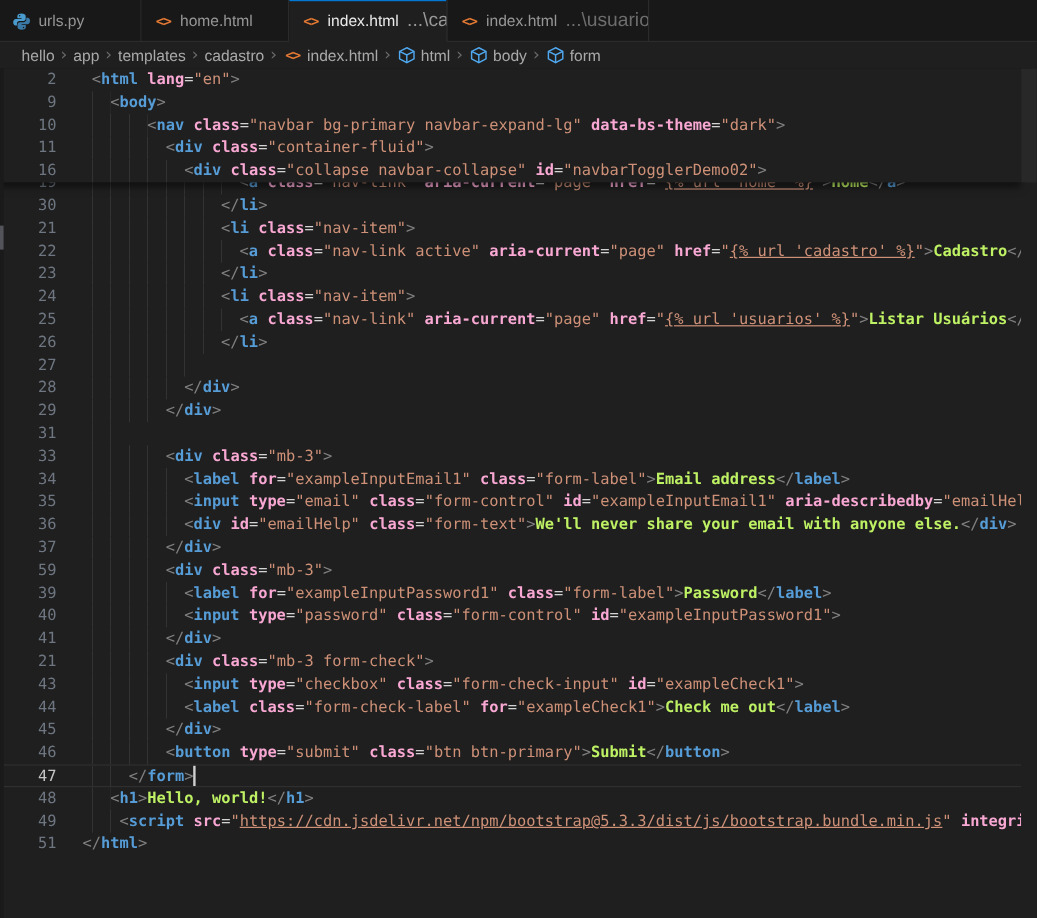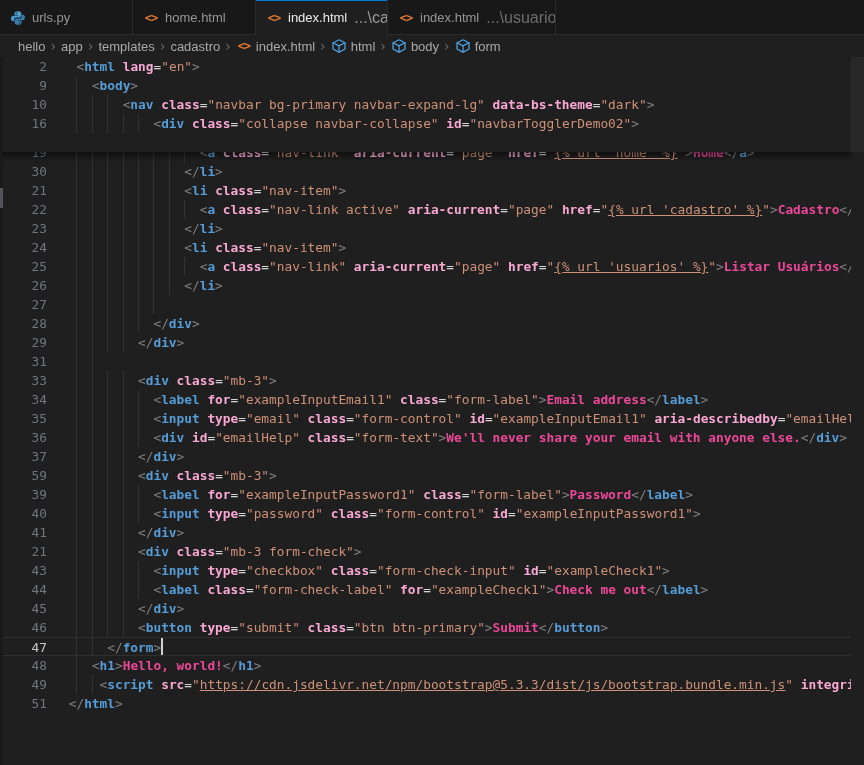--- a/index.html
+++ b/index.html
@@ -15,21 +15,21 @@
   }
   .tabbar::after {
     content:''; position:absolute; left:0; right:0; bottom:0; height:1px;
     background:#2b2b2b; z-index:1;
   }
   .tab {
     position:relative; height:35px; display:flex; align-items:center;
     padding:0 10px; border-right:1px solid #2b2b2b; background:#181818;
     white-space:nowrap; overflow:hidden; cursor:pointer;
   }
-  .tab:nth-child(1){ width:133px; }
+  .tab:nth-child(1){ width:118px; }
   .tab:nth-child(2){ width:123px; }
   .tab:nth-child(3){ width:132px; }
   .tab:nth-child(4){ width:168px; }
   .tab:nth-child(5){ width:190px; }
   .tab.active { background:#1f1f1f; z-index:2; }
   .tab.active::before {
     content:''; position:absolute; top:0; left:0; right:0; height:1px;
     background:#0078d4;
   }
   .tab .label { font-size:13px; color:#969696; margin-left:6px; }
@@ -83,21 +83,21 @@
     background:repeating-linear-gradient(90deg,
       transparent 0, transparent calc(2ch - 1px),
       #333333 calc(2ch - 1px), #333333 2ch);
   }
   .tk-p { color:#808080; }
   .tk-t { color:#569cd6; font-weight:bold; }
   .tk-a { color:#f9a8d4; font-weight:bold; }
   .tk-e { color:#d4d4d4; }
   .tk-s { color:#ce9178; }
   .tk-u { color:#ce9178; text-decoration:underline; }
-  .tk-x { color:#ec4899; font-weight:bold; }
+  .tk-x { color:#bef264; font-weight:bold; }
   .cursor {
     display:inline-block; width:2px; height:18px; background:#d0d0d0;
     vertical-align:top; margin-top:0px;
   }
   .left-strip { position:absolute; left:0; top:57px; bottom:0; width:3px;
     background:#1a1a1a; z-index:4; }
   .left-marker { position:absolute; left:0; top:188px; width:3px; height:20px;
     background:#53535a; z-index:5; }
 </style>
 </head>
@@ -211,18 +211,19 @@
       <div class="code-line"><span class="gutter">46</span><span class="codetxt"><span class="ind" style="width: calc(10ch - 1px);"></span><span class="tk-p">&lt;</span><span class="tk-t">button</span><span class="tk-x"> </span><span class="tk-a">type</span><span class="tk-e">=</span><span class="tk-s">"submit"</span><span class="tk-x"> </span><span class="tk-a">class</span><span class="tk-e">=</span><span class="tk-s">"btn btn-primary"</span><span class="tk-p">&gt;</span><span class="tk-x">Submit</span><span class="tk-p">&lt;/</span><span class="tk-t">button</span><span class="tk-p">&gt;</span></span></div>
       <div class="code-line current"><span class="gutter">47</span><span class="codetxt"><span class="ind" style="width: calc(6ch - 1px);"></span><span class="tk-p">&lt;/</span><span class="tk-t">form</span><span class="tk-p">&gt;</span><span class="cursor"></span></span></div>
       <div class="code-line"><span class="gutter">48</span><span class="codetxt"><span class="ind" style="width: calc(4ch - 1px);"></span><span class="tk-p">&lt;</span><span class="tk-t">h1</span><span class="tk-p">&gt;</span><span class="tk-x">Hello, world!</span><span class="tk-p">&lt;/</span><span class="tk-t">h1</span><span class="tk-p">&gt;</span></span></div>
       <div class="code-line"><span class="gutter">49</span><span class="codetxt"><span class="ind" style="width: calc(5ch - 1px);"></span><span class="tk-p">&lt;</span><span class="tk-t">script</span><span class="tk-x"> </span><span class="tk-a">src</span><span class="tk-e">=</span><span class="tk-s">"</span><span class="tk-u">https://cdn.jsdelivr.net/npm/bootstrap@5.3.3/dist/js/bootstrap.bundle.min.js</span><span class="tk-s">"</span><span class="tk-x"> </span><span class="tk-a">integri</span></span></div>
       <div class="code-line"><span class="gutter">51</span><span class="codetxt"><span class="ind" style="width: calc(1ch - 1px);"></span><span class="tk-p">&lt;/</span><span class="tk-t">html</span><span class="tk-p">&gt;</span></span></div>
     </div>
   <div class="sticky">
       <div class="code-line"><span class="gutter">2</span><span class="codetxt"><span class="ind" style="width: calc(2ch - 1px);"></span><span class="tk-p">&lt;</span><span class="tk-t">html</span><span class="tk-x"> </span><span class="tk-a">lang</span><span class="tk-e">=</span><span class="tk-s">"en"</span><span class="tk-p">&gt;</span></span></div>
       <div class="code-line"><span class="gutter">9</span><span class="codetxt"><span class="ind" style="width: calc(4ch - 1px);"></span><span class="tk-p">&lt;</span><span class="tk-t">body</span><span class="tk-p">&gt;</span></span></div>
       <div class="code-line"><span class="gutter">10</span><span class="codetxt"><span class="ind" style="width: calc(8ch - 1px);"></span><span class="tk-p">&lt;</span><span class="tk-t">nav</span><span class="tk-x"> </span><span class="tk-a">class</span><span class="tk-e">=</span><span class="tk-s">"navbar bg-primary navbar-expand-lg"</span><span class="tk-x"> </span><span class="tk-a">data-bs-theme</span><span class="tk-e">=</span><span class="tk-s">"dark"</span><span class="tk-p">&gt;</span></span></div>
+      <div class="code-line"><span class="gutter">11</span><span class="codetxt"><span class="ind" style="width: calc(10ch - 1px);"></span><span class="tk-p">&lt;</span><span class="tk-t">div</span><span class="tk-x"> </span><span class="tk-a">class</span><span class="tk-e">=</span><span class="tk-s">"container-fluid"</span><span class="tk-p">&gt;</span></span></div>
       <div class="code-line"><span class="gutter">16</span><span class="codetxt"><span class="ind" style="width: calc(12ch - 1px);"></span><span class="tk-p">&lt;</span><span class="tk-t">div</span><span class="tk-x"> </span><span class="tk-a">class</span><span class="tk-e">=</span><span class="tk-s">"collapse navbar-collapse"</span><span class="tk-x"> </span><span class="tk-a">id</span><span class="tk-e">=</span><span class="tk-s">"navbarTogglerDemo02"</span><span class="tk-p">&gt;</span></span></div>
     </div>
   <div class="sticky-track"></div>
 </div>
 <div class="left-strip"></div>
 <div class="left-marker"></div>
 
 </body></html>

